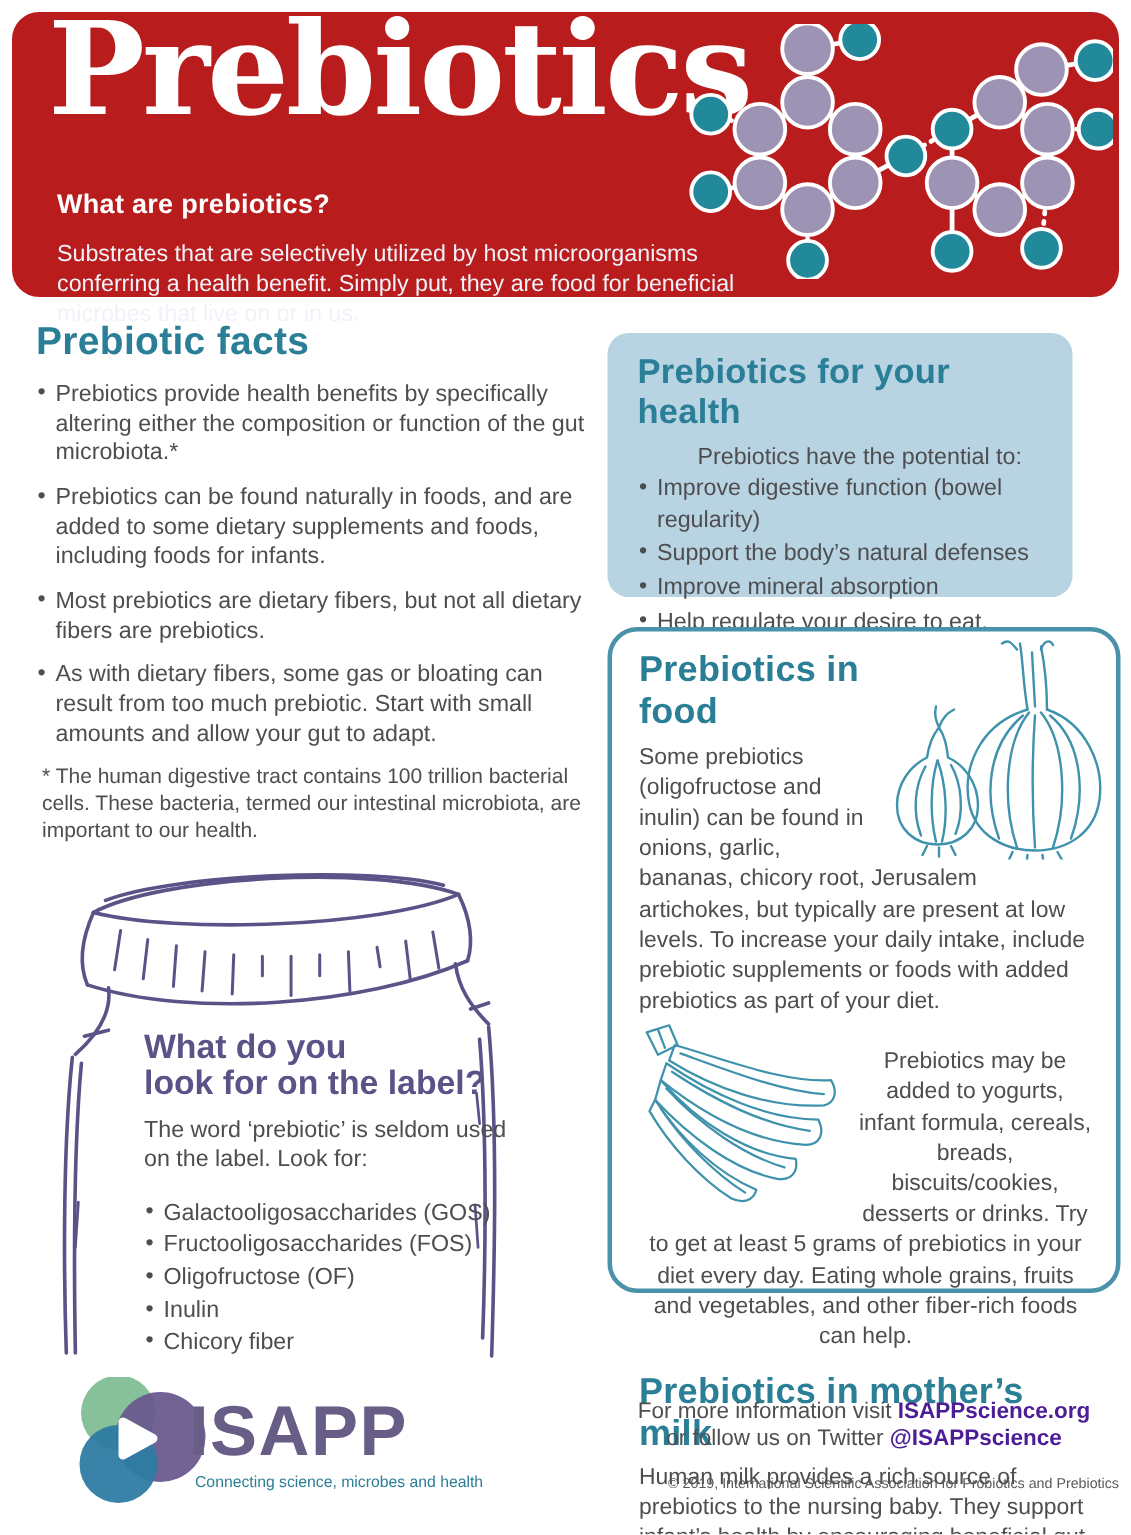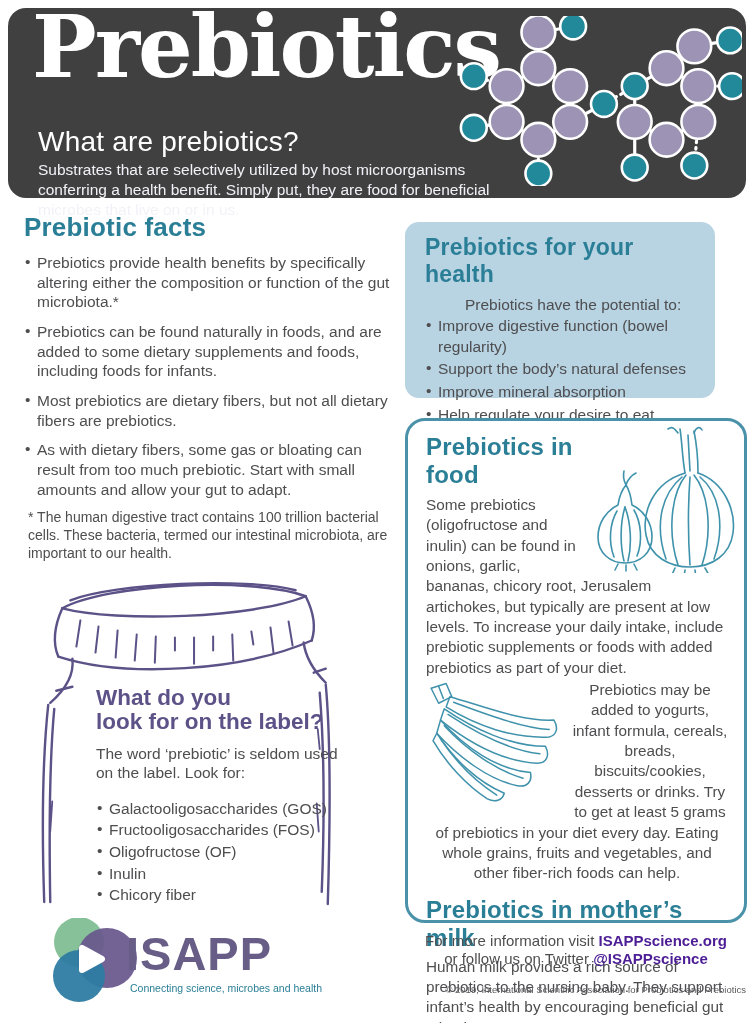--- a/index.html
+++ b/index.html
@@ -5,30 +5,30 @@
   * { margin:0; padding:0; box-sizing:border-box; }
   html,body { background:#ffffff; }
   .page {
     position:relative; width:754px; height:1023px; background:#ffffff;
     font-family:"Liberation Sans", sans-serif; color:#4e4e50; overflow:hidden;
   }
 
   
   .hero {
     position:absolute; left:8px; top:8px; width:738px; height:190px;
-    background:#404040; border-radius:18px;
+    background:#b91c1c; border-radius:18px;
   }
   .hero-title {
     position:absolute; left:24px; top:-12px; color:#ffffff;
     font-family:"DejaVu Serif", serif; font-weight:700; font-size:86px;
     letter-spacing:-2px;
   }
   .hero-sub {
     position:absolute; left:30px; top:118px; color:#ffffff;
-    font-size:28px; font-weight:400; letter-spacing:0.2px;
+    font-size:18px; font-weight:700; letter-spacing:0.2px;
   }
   .hero-desc {
     position:absolute; left:30px; top:152px; width:478px; color:#f3f1f8;
     font-size:15.5px; line-height:1.28;
   }
   .molecule { position:absolute; right:4px; top:8px; }
 
   
   .teal-h { color:#2a7e96; font-weight:700; letter-spacing:0.2px; }
 
@@ -61,29 +61,29 @@
   
   .health-box {
     position:absolute; left:405px; top:222px; width:310px; height:176px;
     background:#b8d3e2; border-radius:14px; padding:12px 18px 10px 20px;
   }
   .health-h { font-size:23px; margin-bottom:7px; }
   .health-intro { font-size:15.5px; line-height:1.3; margin-bottom:1px;margin-left:40px; }
   .health-box .blist li { margin-bottom:2px; line-height:1.33; }
 
   .food-box {
-    position:absolute; left:405px; top:418px; width:342px; height:505px;
+    position:absolute; left:405px; top:418px; width:342px; height:444px;
     background:#ffffff; border:3px solid #4a92aa; border-radius:20px;
     padding:12px 16px 10px 18px;
   }
   .food-h { font-size:24px; margin-bottom:6px; }
   .food-p { font-size:15.3px; line-height:1.33; }
   .veg-svg { float:right; margin:-8px -12px 2px 4px; }
   .banana-svg { float:left; margin:2px 4px 2px -8px; }
-  .food-p2 { font-size:15.3px; line-height:1.33; text-align:center; margin-top:2px; }
+  .food-p2 { font-size:15.3px; line-height:1.33; text-align:center; margin-top:20px; }
   .milk-h { clear:both; font-size:24px; padding-top:12px; margin-bottom:5px; }
   .milk-p { font-size:15.3px; line-height:1.33; }
 
   
   .footer-info {
     position:absolute; left:405px; top:932px; width:342px;
     text-align:center; font-size:15px; line-height:1.22; color:#4e4e50;
   }
   .footer-link { color:#4c1d95; text-decoration:none; font-weight:700; }
   .copyright {

